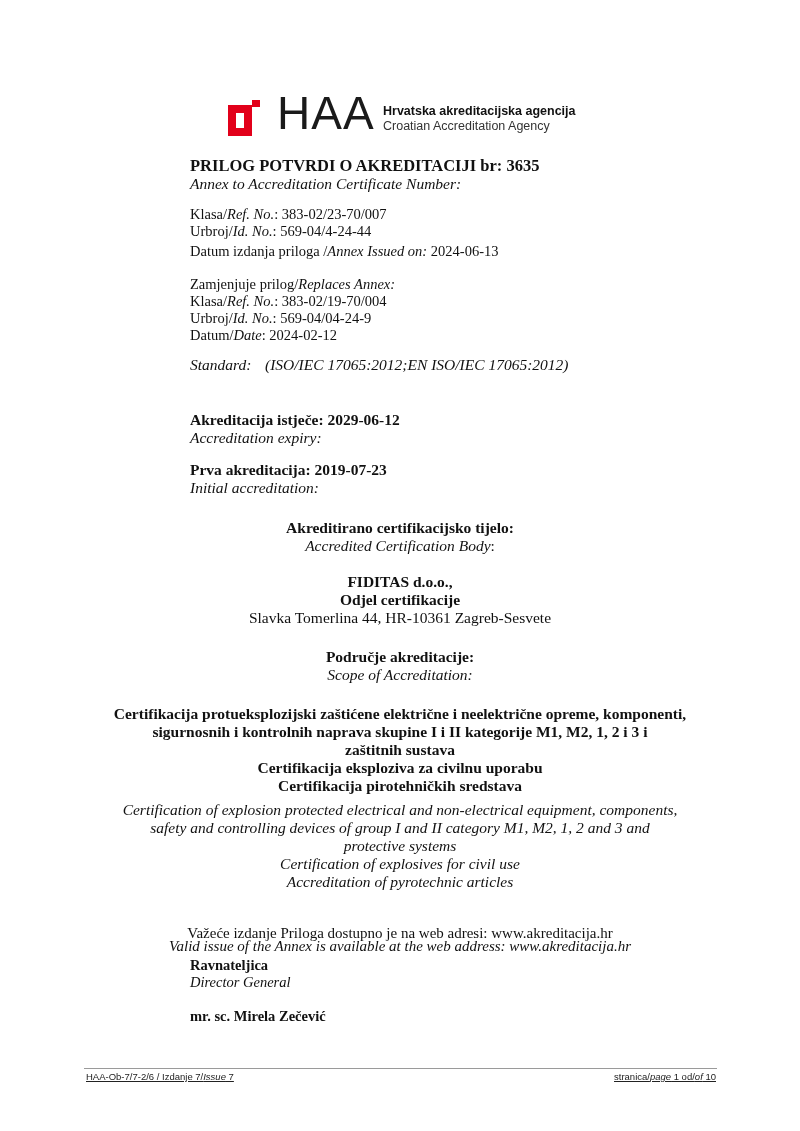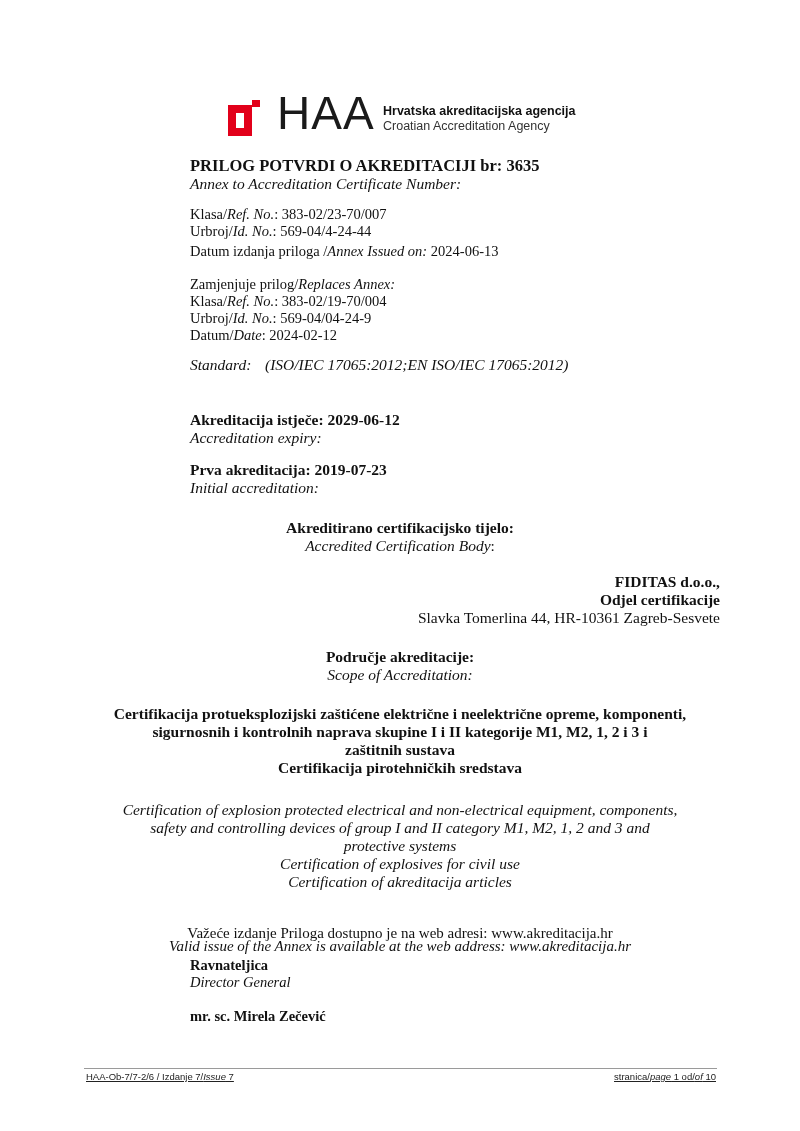--- a/index.html
+++ b/index.html
@@ -65,44 +65,45 @@
 <div class="abs blk" style="top:461px;">
   <div class="bold" style="font-size:15.5px;line-height:18px;">Prva akreditacija: 2019-07-23</div>
   <div class="it" style="font-size:15.5px;line-height:18px;">Initial accreditation:</div>
 </div>
 
 <div class="abs center" style="top:519px;">
   <div class="bold">Akreditirano certifikacijsko tijelo:</div>
   <div class="it"><span>Accredited Certification Body</span><span style="font-style:normal;">:</span></div>
 </div>
 
-<div class="abs center" style="top:573px;text-align:right;">
+<div class="abs center" style="top:573px;">
   <div class="bold">FIDITAS d.o.o.,</div>
   <div class="bold">Odjel certifikacije</div>
   <div>Slavka Tomerlina 44,  HR-10361 Zagreb-Sesvete</div>
 </div>
 
 <div class="abs center" style="top:648px;">
   <div class="bold">Područje akreditacije:</div>
   <div class="it">Scope of Accreditation:</div>
 </div>
 
 <div class="abs center-wide" style="top:705px;">
   <div class="bold">Certifikacija protueksplozijski zaštićene električne i neelektrične opreme, komponenti,</div>
   <div class="bold">sigurnosnih i kontrolnih naprava skupine I i II kategorije M1, M2, 1, 2 i 3 i</div>
   <div class="bold">zaštitnih sustava</div>
+  <div class="bold">Certifikacija eksploziva za civilnu uporabu</div>
   <div class="bold">Certifikacija pirotehničkih sredstava</div>
 </div>
 
 <div class="abs center-wide" style="top:801px;">
   <div class="it">Certification of explosion protected electrical and non-electrical equipment, components,</div>
   <div class="it">safety and controlling devices of group I and II category M1, M2, 1, 2 and 3 and</div>
   <div class="it">protective systems</div>
   <div class="it">Certification of explosives for civil use</div>
-  <div class="it">Certification of akreditacija articles</div>
+  <div class="it">Accreditation of pyrotechnic articles</div>
 </div>
 
 <div class="abs center small" style="top:911px;">
   <div>Važeće izdanje Priloga dostupno je na web adresi: www.akreditacija.hr</div>
   <div class="it">Valid issue of the Annex is available at the web address: www.akreditacija.hr</div>
 </div>
 
 <div class="abs blk" style="top:957px;">
   <div class="bold" style="font-size:14.5px;">Ravnateljica</div>
   <div class="it" style="font-size:14.5px;">Director General</div>

